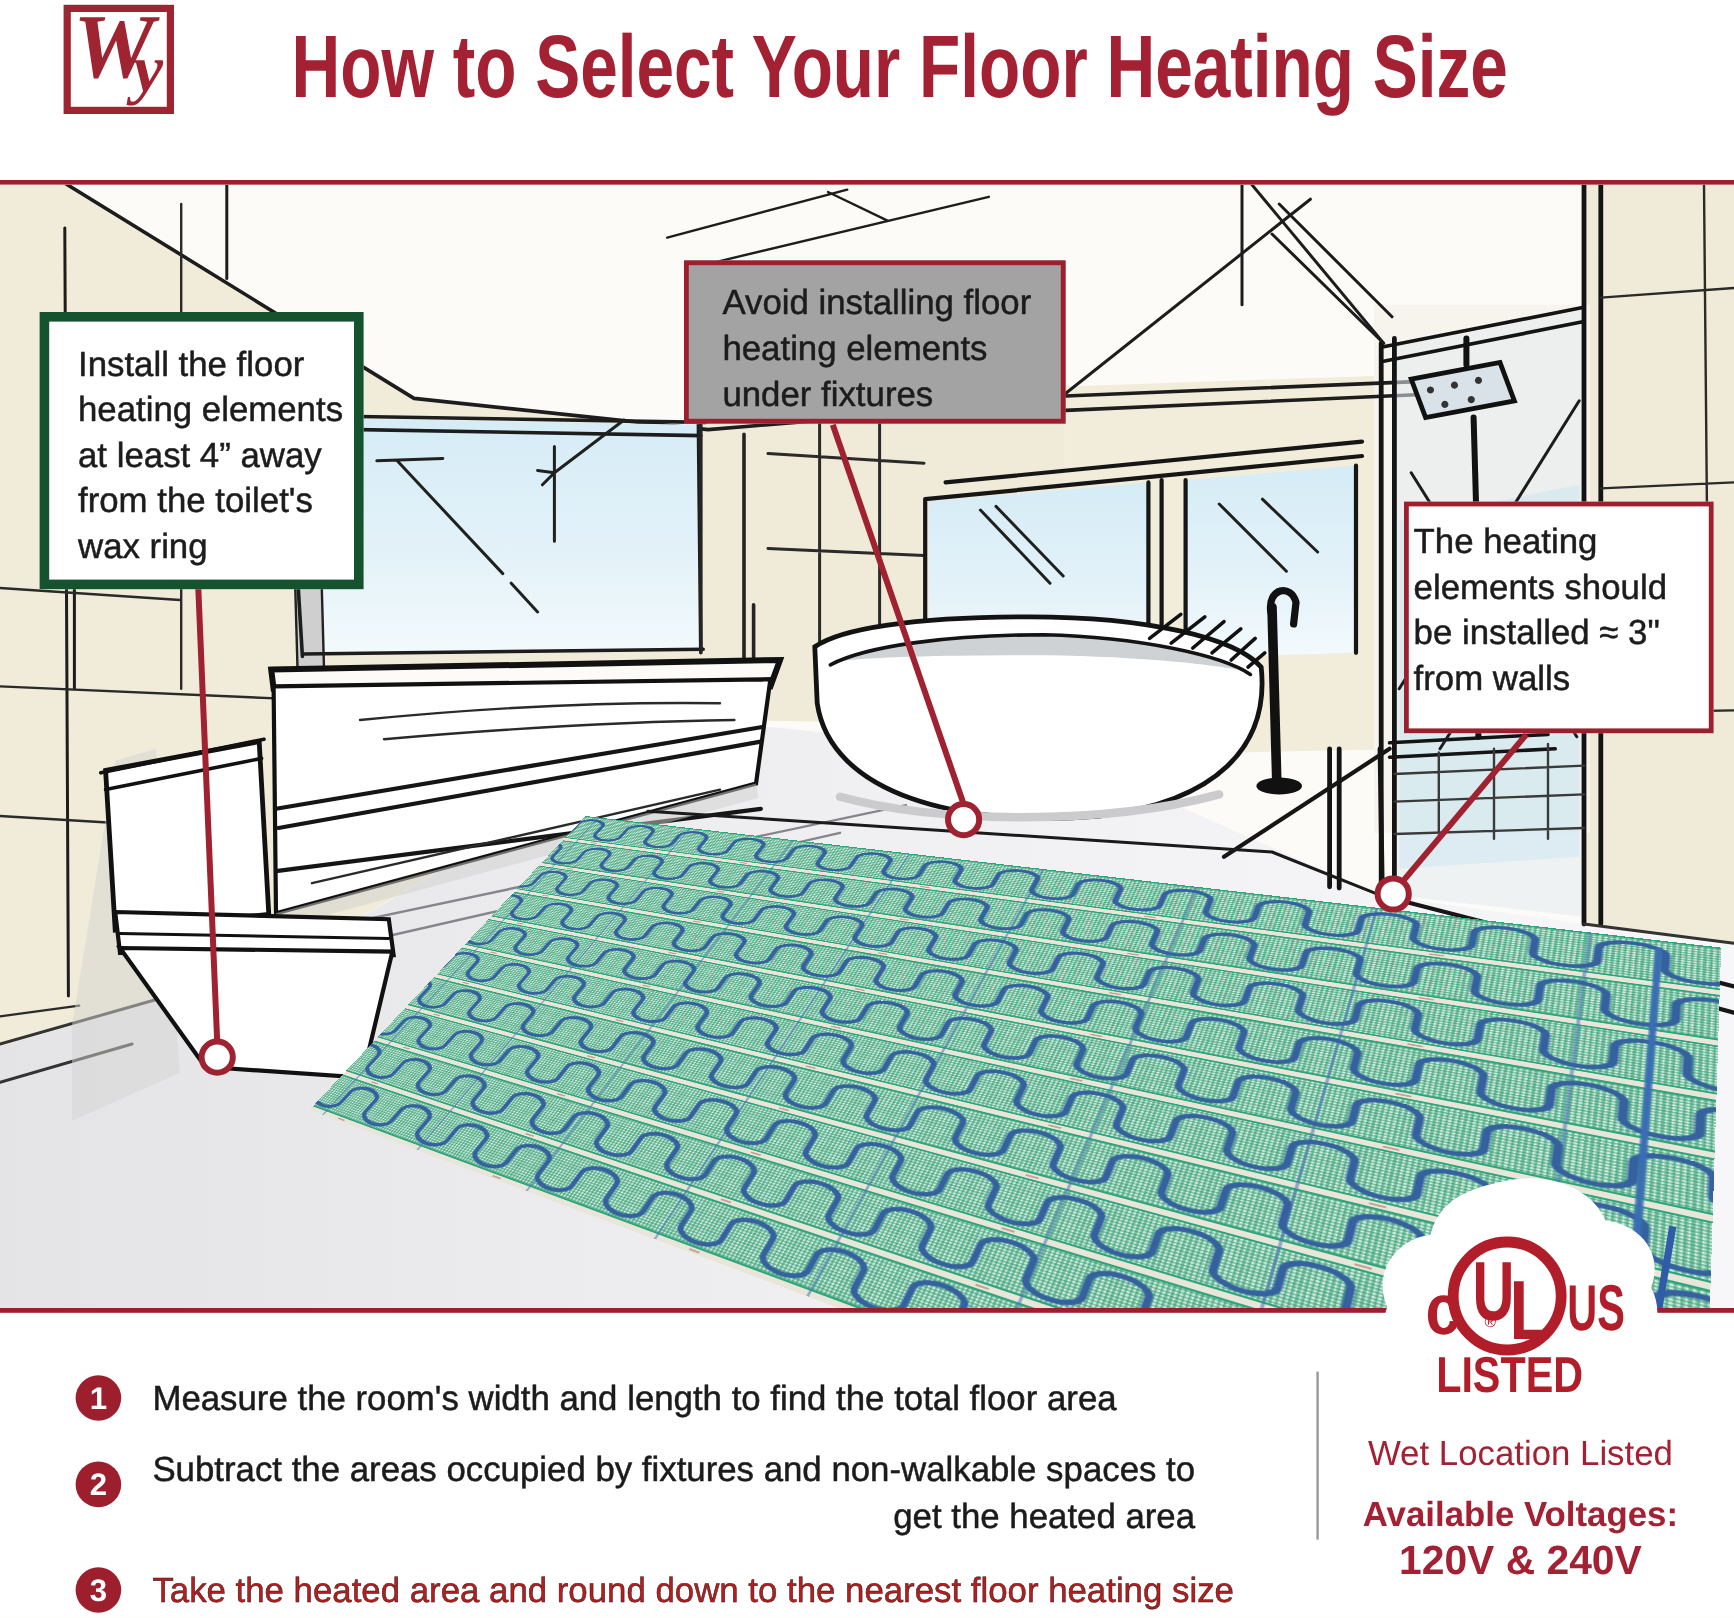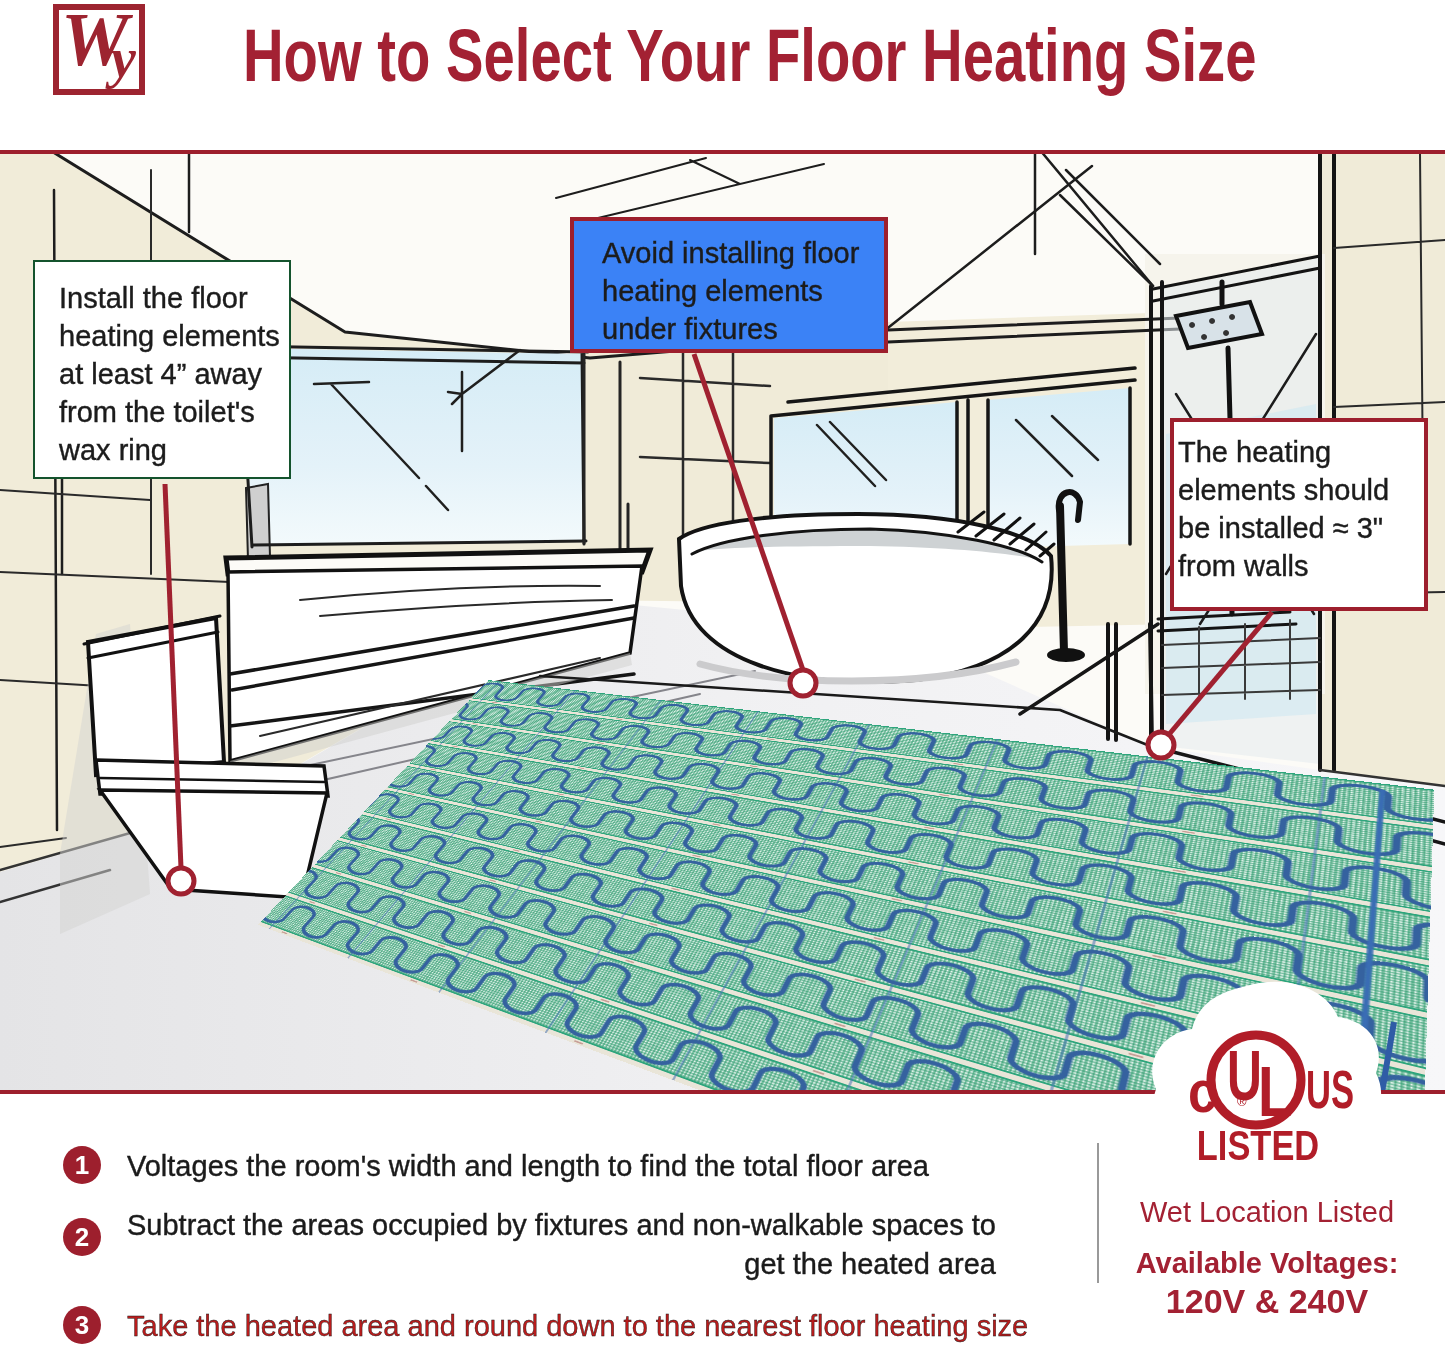--- a/index.html
+++ b/index.html
@@ -248,25 +248,25 @@
 <path d="M1272,458 L1166,584"></path>
 
 <circle cx="1161" cy="591" r="13" fill="#fff"></circle>
 
 <path d="M1382,938 L1394,868" stroke="#2f5ca6" stroke-width="6"></path>
 </g>
 </svg>
 
 </div>
 
-<div class="abs" style="left:33px;top:260px;width:254px;height:215px;border:2px solid #14532d;background:#fff;z-index:30;">
+<div class="abs" style="left:33px;top:260px;width:254px;height:215px;border:8px solid #14532d;background:#fff;z-index:30;">
   <div style="padding:17px 2px 0 24px;font-size:29px;line-height:38px;color:#1c1c1c;-webkit-text-stroke:0.4px #1c1c1c;">Install the floor heating elements at&nbsp;least 4” away from the toilet's wax&nbsp;ring</div>
 </div>
 
-<div class="abs" style="left:570px;top:217px;width:310px;height:128px;border:4px solid #9d1f2d;background:#3b82f6;z-index:30;">
+<div class="abs" style="left:570px;top:217px;width:310px;height:128px;border:4px solid #9d1f2d;background:#a3a3a3;z-index:30;">
   <div style="padding:13px 2px 0 28px;font-size:29px;line-height:38px;color:#1c1c1c;-webkit-text-stroke:0.4px #1c1c1c;">Avoid installing floor heating elements under fixtures</div>
 </div>
 
 <div class="abs" style="left:1170px;top:418px;width:250px;height:185px;border:4px solid #9d1f2d;background:#fff;z-index:30;">
   <div style="padding:11px 0 0 4px;font-size:29px;line-height:38px;color:#1c1c1c;-webkit-text-stroke:0.4px #1c1c1c;">The heating elements should be installed ≈ 3" from walls</div>
 </div>
 
 <div class="abs" style="left:0;top:1090px;width:1182px;height:4px;background:#9d1f2d;"></div>
 
 <div class="abs" style="left:1358px;top:1090px;width:87px;height:4px;background:#9d1f2d;"></div>
@@ -284,21 +284,21 @@
 <text x="107" y="131" font-family="Liberation Sans,sans-serif" font-size="13" fill="#b11d28">®</text>
 
 <text transform="translate(58,137) scale(0.87,1)" font-family="Liberation Sans,sans-serif" font-weight="bold" font-size="60" fill="#b11d28">c</text>
 
 <text transform="translate(176,133) scale(0.64,1)" font-family="Liberation Sans,sans-serif" font-weight="bold" font-size="54" fill="#b11d28">US</text>
 
 <text transform="translate(128,185) scale(0.82,1)" text-anchor="middle" font-family="Liberation Sans,sans-serif" font-weight="bold" font-size="42" fill="#b11d28">LISTED</text>
 </svg>
 
 <div class="abs" style="left:63px;top:1146px;width:38px;height:38px;border-radius:50%;background:#9d1f2d;color:#fff;text-align:center;font-size:26px;font-weight:bold;line-height:38px;">1</div>
-<div class="abs" style="left:127px;top:1150px;font-size:29px;color:#1b1b1b;-webkit-text-stroke:0.4px #1b1b1b;">Voltages the room's width and length to find the total floor area</div>
+<div class="abs" style="left:127px;top:1150px;font-size:29px;color:#1b1b1b;-webkit-text-stroke:0.4px #1b1b1b;">Measure the room's width and length to find the total floor area</div>
 
 <div class="abs" style="left:63px;top:1218px;width:38px;height:38px;border-radius:50%;background:#9d1f2d;color:#fff;text-align:center;font-size:26px;font-weight:bold;line-height:38px;">2</div>
 <div class="abs" style="left:127px;top:1206px;font-size:29px;line-height:39px;color:#1b1b1b;text-align:right;-webkit-text-stroke:0.4px #1b1b1b;">Subtract the areas occupied by fixtures and non-walkable spaces to<br>get the heated area</div>
 
 <div class="abs" style="left:63px;top:1306px;width:38px;height:38px;border-radius:50%;background:#9d1f2d;color:#fff;text-align:center;font-size:26px;font-weight:bold;line-height:38px;">3</div>
 <div class="abs" style="left:127px;top:1310px;font-size:29px;color:#b91c1c;-webkit-text-stroke:0.4px #1b1b1b;">Take the heated area and round down to the nearest floor heating size</div>
 
 <div class="abs" style="left:1097px;top:1143px;width:2px;height:140px;background:#999;"></div>
 
 <div class="abs" style="left:1100px;top:1196px;width:334px;text-align:center;font-size:29px;font-weight:normal;color:#a32133;">Wet Location Listed</div>

